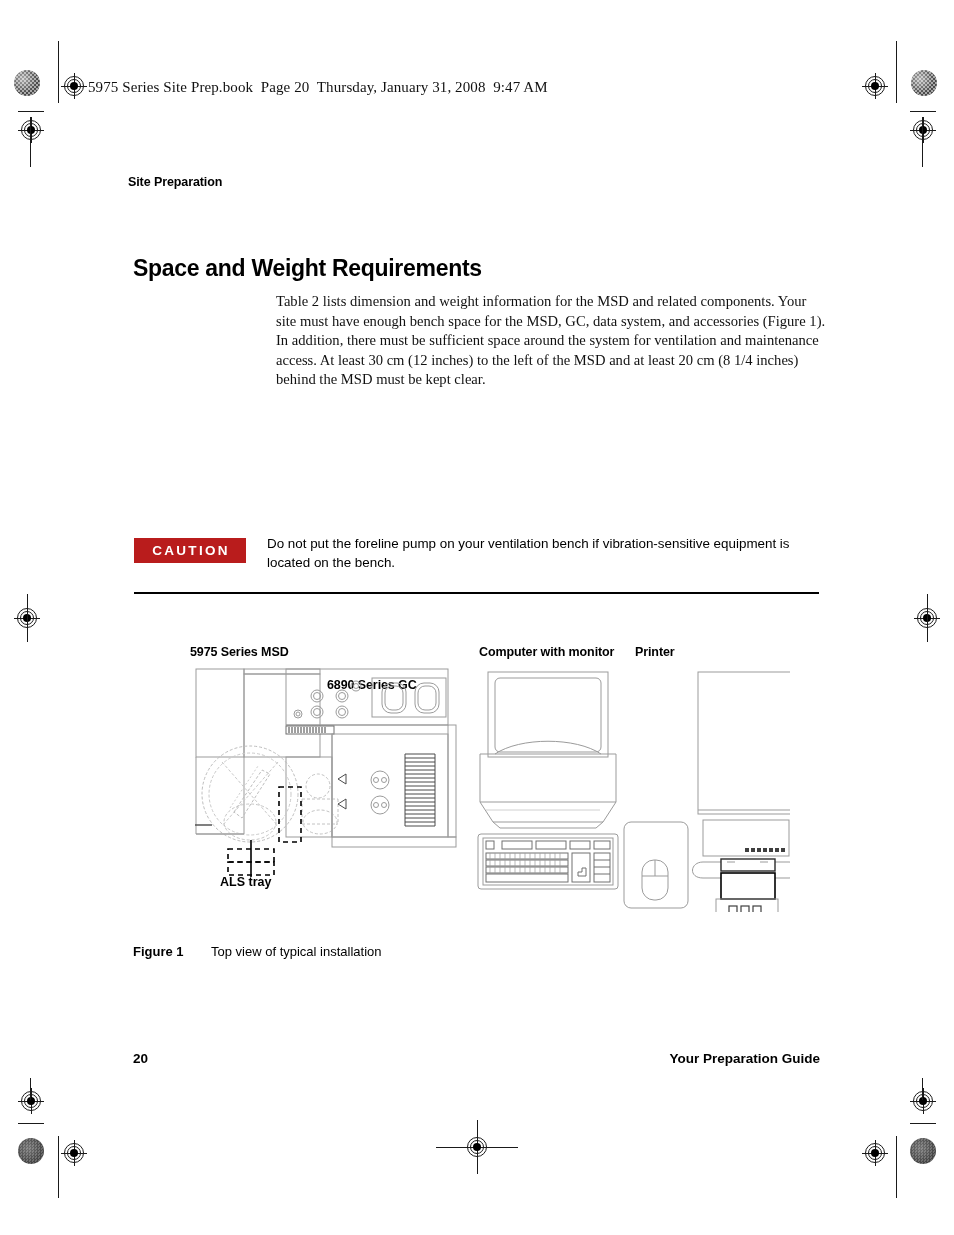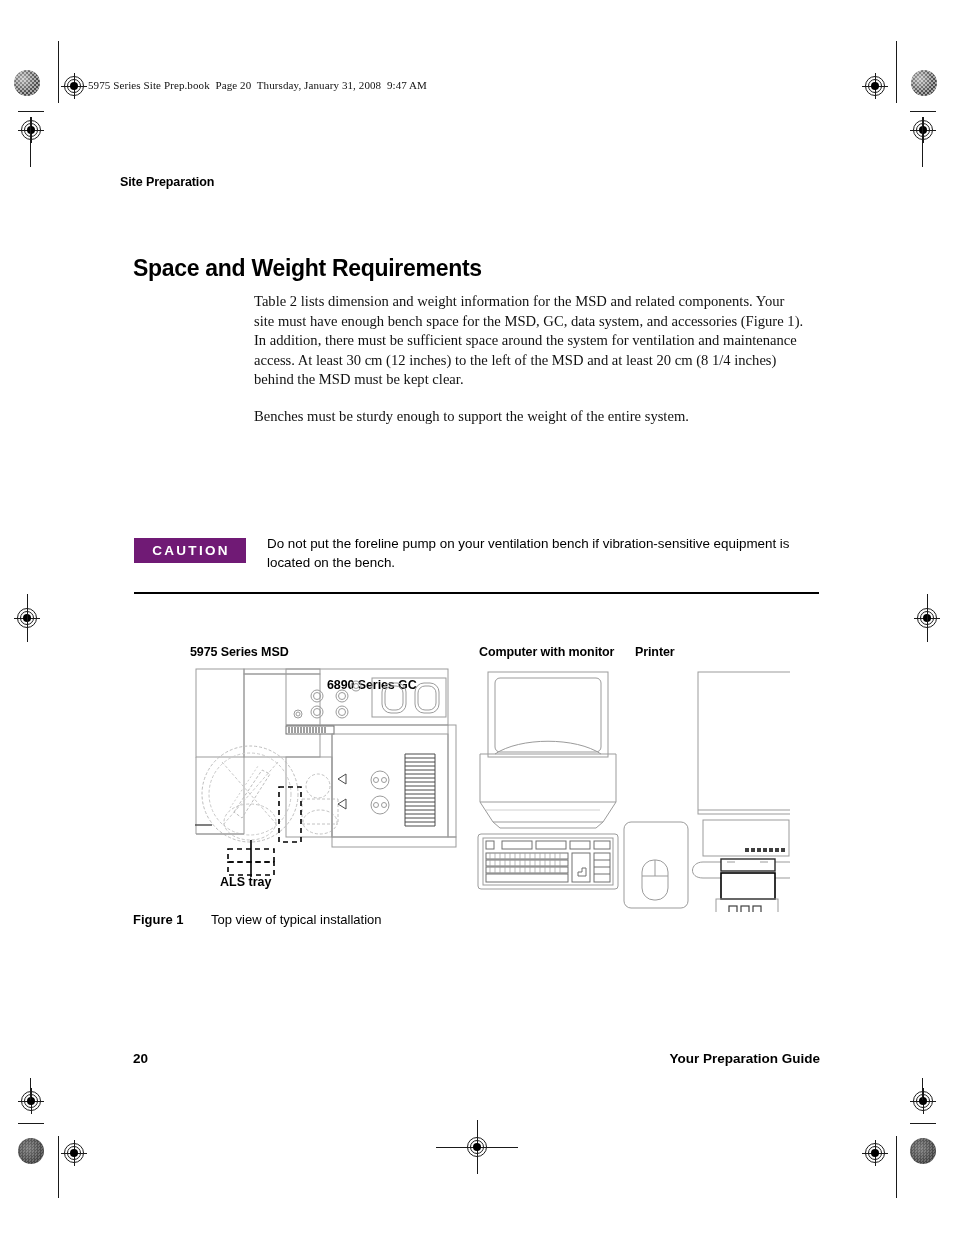--- a/index.html
+++ b/index.html
@@ -79,30 +79,30 @@
     background-size: auto, 3px 3px;
     opacity: .95;
   }
 
   
   .book-header {
     position: absolute;
     left: 88px;
     top: 79px;
     font-family: "Liberation Serif", serif;
-    font-size: 11px;
+    font-size: 15px;
     color: #111;
     letter-spacing: .1px;
     white-space: pre;
   }
 
   
   .running-head {
     position: absolute;
-    left: 120px;
+    left: 128px;
     top: 175px;
     font-family: "Liberation Sans", sans-serif;
     font-weight: bold;
     font-size: 12.5px;
     color: #000;
     letter-spacing: -0.1px;
   }
 
   
   .page-title {
@@ -112,21 +112,21 @@
     font-family: "Liberation Sans", sans-serif;
     font-weight: bold;
     font-size: 23px;
     color: #000;
     letter-spacing: -0.3px;
   }
 
   
   .body-col {
     position: absolute;
-    left: 254px;
+    left: 276px;
     top: 292px;
     width: 552px;
   }
   .body-col p {
     margin: 0 0 17px 0;
     font-family: "Liberation Serif", serif;
     font-size: 14.6px;
     line-height: 19.5px;
     color: #111;
   }
@@ -137,21 +137,21 @@
     left: 134px;
     top: 534px;
     width: 686px;
   }
   .caution-tag {
     position: absolute;
     left: 0;
     top: 4px;
     width: 112px;
     height: 25px;
-    background: #701a75;
+    background: #b91c1c;
     color: #fff;
     font-family: "Liberation Sans", sans-serif;
     font-weight: bold;
     font-size: 13.5px;
     letter-spacing: 2.3px;
     text-align: center;
     line-height: 25px;
     box-sizing: border-box;
     padding-left: 2px;
   }
@@ -196,21 +196,21 @@
     left: 220px;
     top: 875px;
     font-family: "Liberation Sans", sans-serif;
     font-weight: bold;
     font-size: 12.5px;
     color: #000;
   }
   .fig-caption {
     position: absolute;
     left: 133px;
-    top: 912px;
+    top: 944px;
     font-family: "Liberation Sans", sans-serif;
     font-size: 13px;
     color: #000;
   }
   .fig-caption .num {
     font-weight: bold;
     display: inline-block;
     width: 78px;
   }
 
@@ -342,21 +342,20 @@
 </div>
 
 <div class="book-header">5975 Series Site Prep.book  Page 20  Thursday, January 31, 2008  9:47 AM</div>
 
 <div class="running-head">Site Preparation</div>
 
 <h1 class="page-title">Space and Weight Requirements</h1>
 
 <div class="body-col">
   <p>Table 2 lists dimension and weight information for the MSD and related components. Your site must have enough bench space for the MSD, GC, data system, and accessories (Figure 1). In addition, there must be sufficient space around the system for ventilation and maintenance access. At least 30 cm (12 inches) to the left of the MSD and at least 20 cm (8 1/4 inches) behind the MSD must be kept clear.</p>
-  <p>Benches must be sturdy enough to support the weight of the entire system.</p>
 </div>
 
 <div class="caution-row">
   <div class="caution-tag">CAUTION</div>
   <div class="caution-text">Do not put the foreline pump on your ventilation bench if vibration-sensitive equipment is located on the bench.</div>
 </div>
 <div class="rule"></div>
 
 <div class="fig-labels">
   <div class="fig-label" style="left:190px; top:645px;">5975 Series MSD</div>

